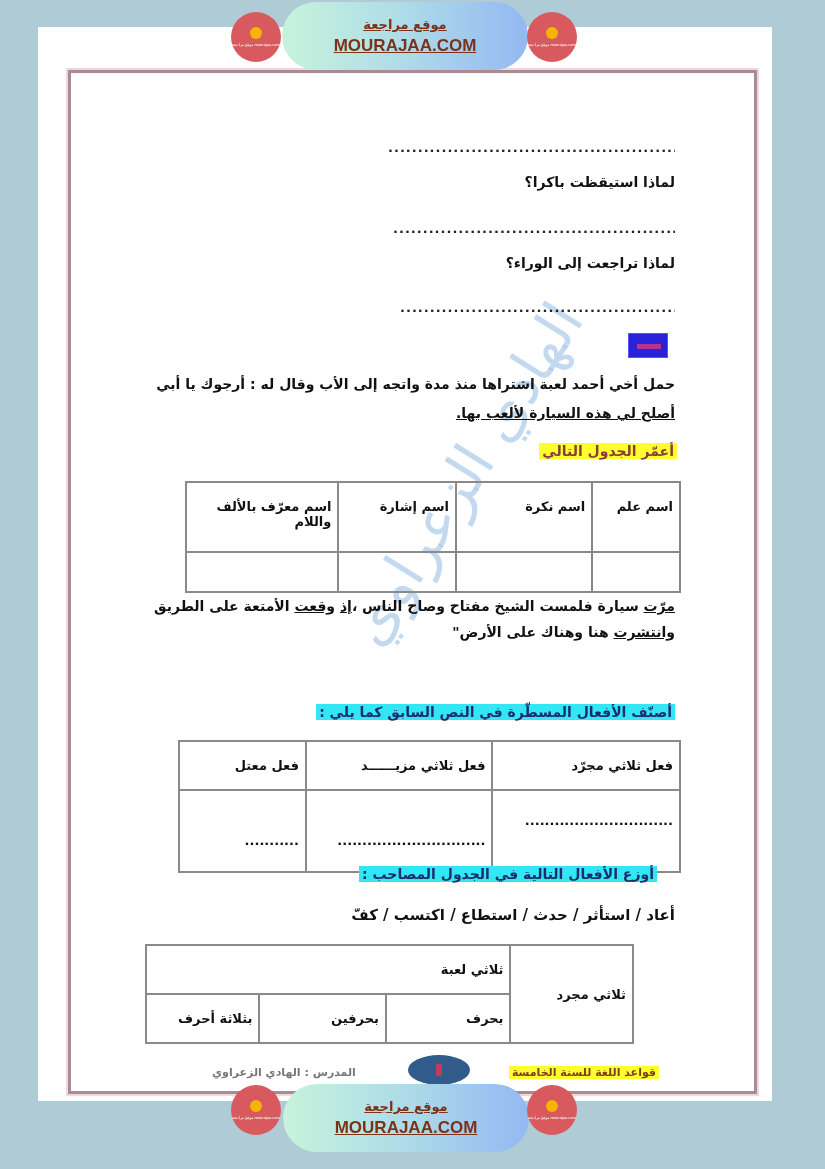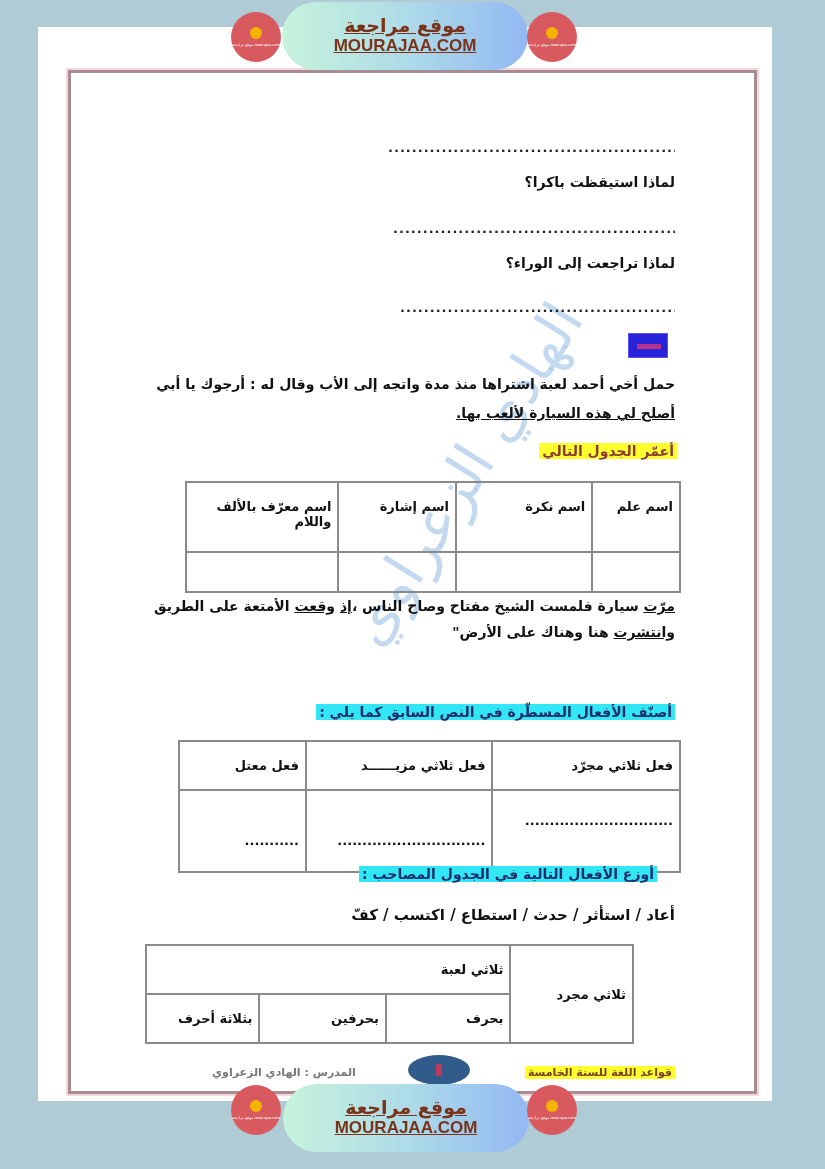--- a/index.html
+++ b/index.html
@@ -37,21 +37,21 @@
     font-family: "DejaVu Sans", sans-serif;
   }
   .u { text-decoration: underline; }
   
   .banner {
     position: absolute; width: 246px; height: 68px; border-radius: 34px;
     background: linear-gradient(90deg, #c7f3dc 0%, #aedbe8 50%, #93b8f3 100%);
     display: flex; flex-direction: column; align-items: center; justify-content: center;
     color: #7a3318; font-weight: bold; text-decoration: underline;
   }
-  .banner .ar { font-size: 19px; line-height: 20px; }
+  .banner .ar { font-size: 13px; line-height: 20px; }
   .banner .en { font-size: 17px; line-height: 22px; font-family: "Liberation Sans", sans-serif; }
   .badge {
     position: absolute; width: 50px; height: 50px; border-radius: 50%;
     background: #d85a5e; display: flex; flex-direction: column; align-items: center; justify-content: center;
   }
   .badge .dot { width: 12px; height: 12px; border-radius: 50%; background: #f4b400; margin-bottom: 3px; }
   .badge .lbl { font-size: 4px; color: #fff; line-height: 5px; font-family: "Liberation Sans", sans-serif; }
   .watermark {
     position: absolute; left: 270px; top: 440px; font-size: 58px; color: rgba(120,170,220,0.45);
     transform: rotate(-58deg); transform-origin: center; white-space: nowrap;
@@ -170,21 +170,21 @@
     <td colspan="3">ثلاثي لعبة</td>
   </tr>
   <tr style="height:41px;">
     <td style="width:122px;">بحرف</td>
     <td style="width:124px;">بحرفين</td>
     <td style="width:111px;">بثلاثة أحرف</td>
   </tr>
 </tbody>
   </table>
 
-<div class="footer-text rtl" style="right:150px;top:1066px;">
+<div class="footer-text rtl" style="right:166px;top:1066px;">
   <span class="hl-yellow" style="color:#7a4020;">قواعد اللغة للسنة الخامسة</span>
 </div>
 <div class="page-oval">
     <span></span>
   </div>
 <div class="footer-text rtl" style="left:212px;top:1066px;color:#777;">المدرس : الهادي الزعراوي</div>
 
 <div class="badge" style="left:231px;top:1085px;">
   <div class="dot"></div>
   <div class="lbl">موقع مراجعة mourajaa.com</div>

